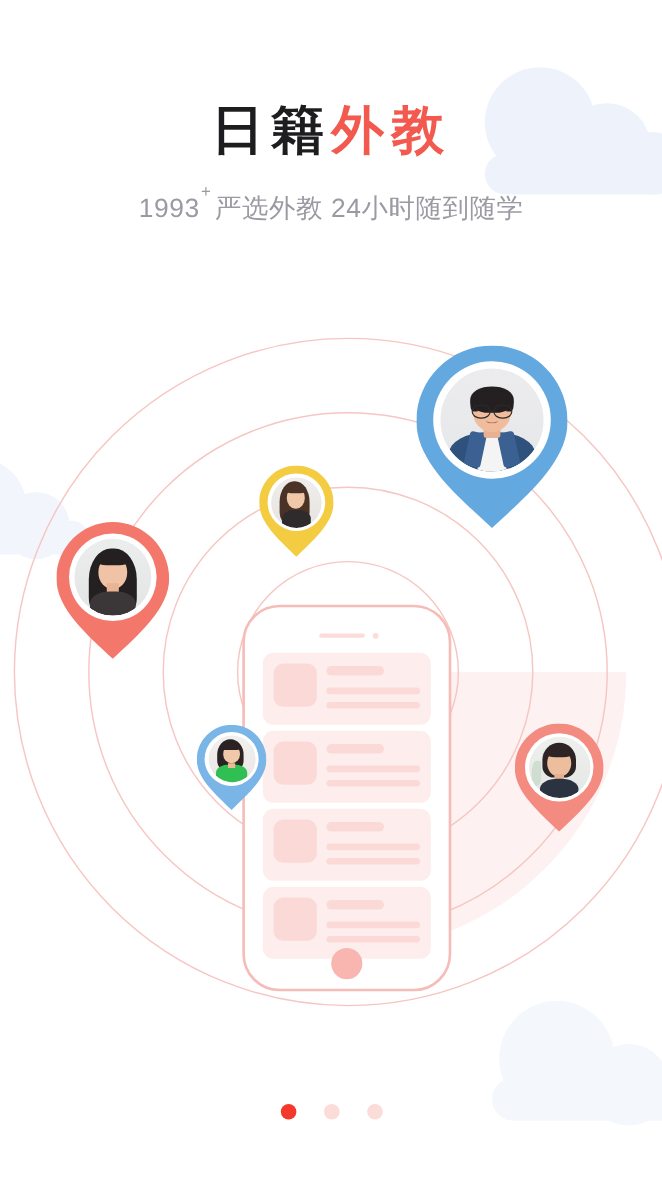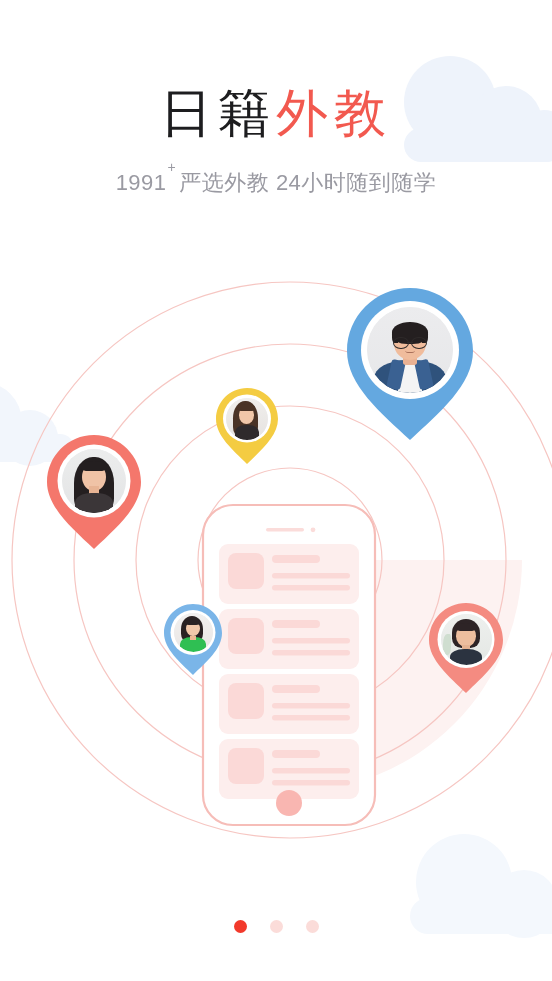--- a/index.html
+++ b/index.html
@@ -11,21 +11,21 @@
   }
   .stage{position:absolute;inset:0;width:552px;height:981px;overflow:hidden;background:#fff;}
 
   
   .cloud{position:absolute;pointer-events:none;}
 
   
   .header{position:absolute;left:0;top:0;width:552px;text-align:center;z-index:6;}
   .title{
     margin:0;padding-top:86px;
-    font-size:52px;line-height:1.05;font-weight:normal;
+    font-size:44px;line-height:1.05;font-weight:bold;
     letter-spacing:6px;
     white-space:nowrap;
   }
   .title .t-dark{color:#1d1d1f;}
   .title .t-accent{color:#f2594f;}
   .subtitle{
     margin:0;padding-top:27px;
     font-size:22px;color:#9a9aa2;font-weight:400;
     letter-spacing:0.5px;white-space:nowrap;
   }
@@ -86,21 +86,21 @@
   <svg class="cloud" style="left:392px;top:822px;" width="200" height="140" viewBox="0 0 200 140">
     <g fill="#f4f8fd">
       <circle cx="72" cy="60" r="48"></circle>
       <circle cx="132" cy="82" r="34"></circle>
       <rect x="18" y="76" width="170" height="36" rx="18"></rect>
     </g>
   </svg>
 
   <div class="header">
     <h1 class="title"><span class="t-dark">日籍</span><span class="t-accent">外教</span></h1>
-    <p class="subtitle"><span>1991</span><sup>+</sup><span>严选外教 24小时随到随学</span></p>
+    <p class="subtitle"><span>1993</span><sup>+</sup><span>严选外教 24小时随到随学</span></p>
   </div>
 
   <div class="illus">
     <svg width="552" height="620" viewBox="0 0 552 620">
       <defs>
         <clipPath id="sectorClip">
           <path d="M290,320 L552,320 L552,620 L290,620 Z"></path>
         </clipPath>
       </defs>
 

